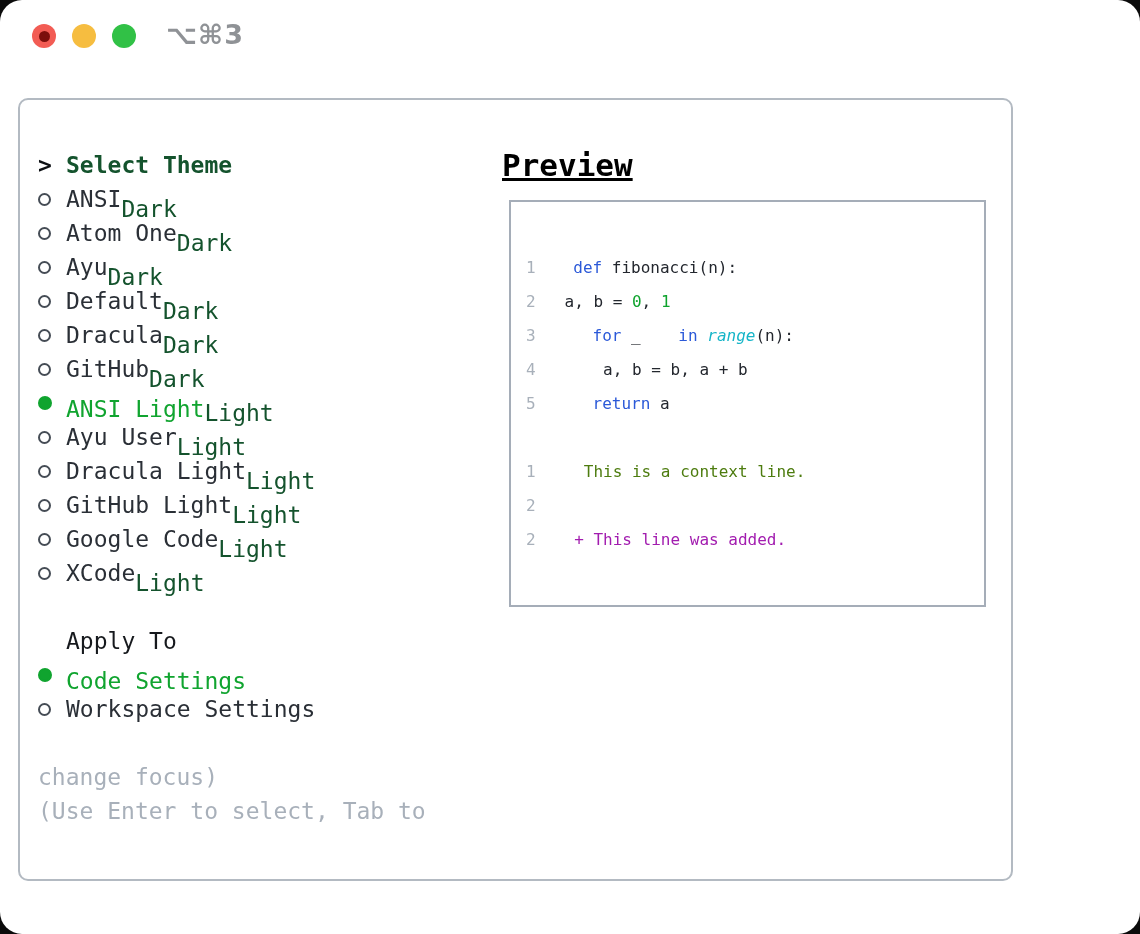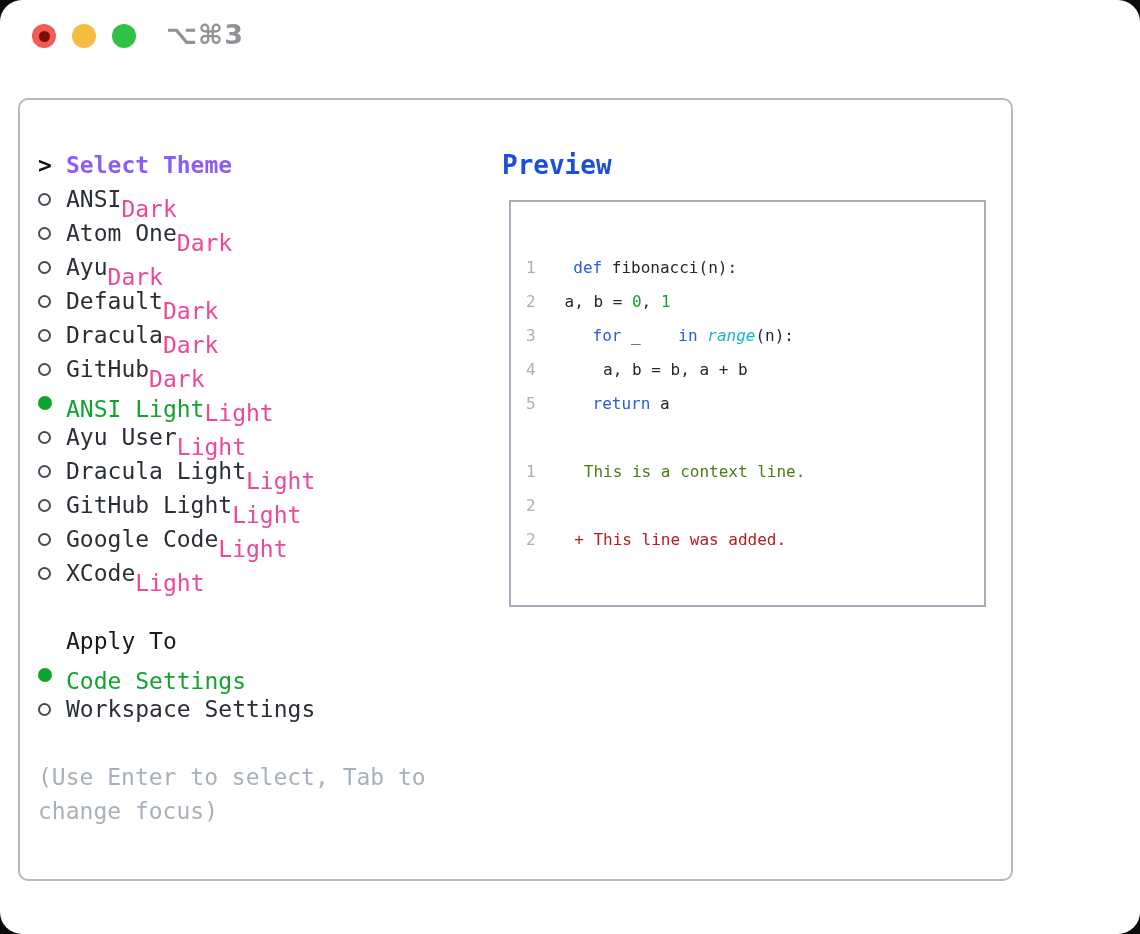--- a/index.html
+++ b/index.html
@@ -17,40 +17,40 @@
   
   .panel{position:absolute;left:18px;top:98px;width:991px;height:779px;
          border:2px solid #b3bac2;border-radius:10px;background:#ffffff;}
   
   .list{position:absolute;left:18px;top:48px;font-size:23px;}
   .row{height:34px;display:flex;align-items:center;white-space:pre;}
   .pfx{width:28px;display:flex;align-items:center;flex:0 0 28px;}
   .radio{width:13px;height:13px;border:2px solid #454c55;border-radius:50%;box-sizing:border-box;}
   .radio.sel{background:#10a42f;border-color:#10a42f;width:14px;height:14px;}
   .prompt{font-weight:bold;color:#0d1014;}
-  .hdr{font-weight:bold;color:#8b5cf6;}
+  .hdr{font-weight:bold;color:#14532d;}
   .hdr2{color:#16191d;}
   .lbl{color:#2a2f36;}
   .lbl.green{color:#10a42f;margin-top:12px;}
-  .sfx{color:#ec4899;margin-top:20px;}
+  .sfx{color:#14532d;margin-top:20px;}
   .row.help{color:#a8b0ba;}
   
   .preview-title{position:absolute;left:482px;top:48px;height:34px;display:flex;align-items:center;
-                 font-size:26px;font-weight:bold;color:#1d4ed8;}
+                 font-size:31px;font-weight:bold;color:#000000;text-decoration:underline;}
   .pbox{position:absolute;left:489px;top:100px;width:477px;height:407px;box-sizing:border-box;
         border:2px solid #a5adb8;padding:48px 0 0 15px;font-size:16px;background:#ffffff;}
   .cl{height:34px;display:flex;align-items:center;white-space:pre;}
   .ln{color:#a8b0ba;}
   .kw{color:#2b59d8;margin-left:28px;}
   .fg{color:#23272e;}
   .num{color:#0ea32d;}
   .bi{color:#16b5c8;font-style:italic;}
   .ctx{color:#4d7c0f;}
   .del{color:#bf3426;}
-  .add{color:#b91c1c;}
+  .add{color:#a21caf;}
 </style>
 </head>
 <body>
 
 <div class="screen">
   <div class="traffic" id="tl-red">
     <span class="dot"></span>
   </div>
   <div class="traffic" id="tl-yellow"></div>
   <div class="traffic" id="tl-green"></div>
@@ -69,22 +69,22 @@
         <div class="row"><span class="pfx"><span class="radio"></span></span><span class="lbl">Ayu User</span> <span class="sfx">Light</span></div>
         <div class="row"><span class="pfx"><span class="radio"></span></span><span class="lbl">Dracula Light</span> <span class="sfx">Light</span></div>
         <div class="row"><span class="pfx"><span class="radio"></span></span><span class="lbl">GitHub Light</span> <span class="sfx">Light</span></div>
         <div class="row"><span class="pfx"><span class="radio"></span></span><span class="lbl">Google Code</span> <span class="sfx">Light</span></div>
         <div class="row"><span class="pfx"><span class="radio"></span></span><span class="lbl">XCode</span> <span class="sfx">Light</span></div>
         <div class="row"></div>
         <div class="row"><span class="pfx"></span><span class="hdr2">Apply To</span></div>
         <div class="row"><span class="pfx"><span class="radio sel"></span></span><span class="lbl green">Code Settings</span></div>
         <div class="row"><span class="pfx"><span class="radio"></span></span><span class="lbl">Workspace Settings</span></div>
         <div class="row"></div>
+        <div class="row help">change focus)</div>
         <div class="row help">(Use Enter to select, Tab to</div>
-        <div class="row help">change focus)</div>
       </div>
     <div class="preview-title">Preview</div>
     <div class="pbox" id="pbox">
         <div class="cl"><span class="ln">1 </span><span class="kw">def</span><span class="fg"> fibonacci(n):</span></div>
         <div class="cl"><span class="ln">2 </span><span class="fg">  a, b = </span><span class="num">0</span><span class="fg">, </span><span class="num">1</span></div>
         <div class="cl"><span class="ln">3 </span><span class="fg">  </span><span class="kw">for</span><span class="fg"> _ </span><span class="kw">in</span><span class="fg"> </span><span class="bi">range</span><span class="fg">(n):</span></div>
         <div class="cl"><span class="ln">4 </span><span class="fg">      a, b = b, a + b</span></div>
         <div class="cl"><span class="ln">5 </span><span class="fg">  </span><span class="kw">return</span><span class="fg"> a</span></div>
         <div class="cl"></div>
         <div class="cl"><span class="ln">1 </span><span class="ctx">    This is a context line.</span></div>

